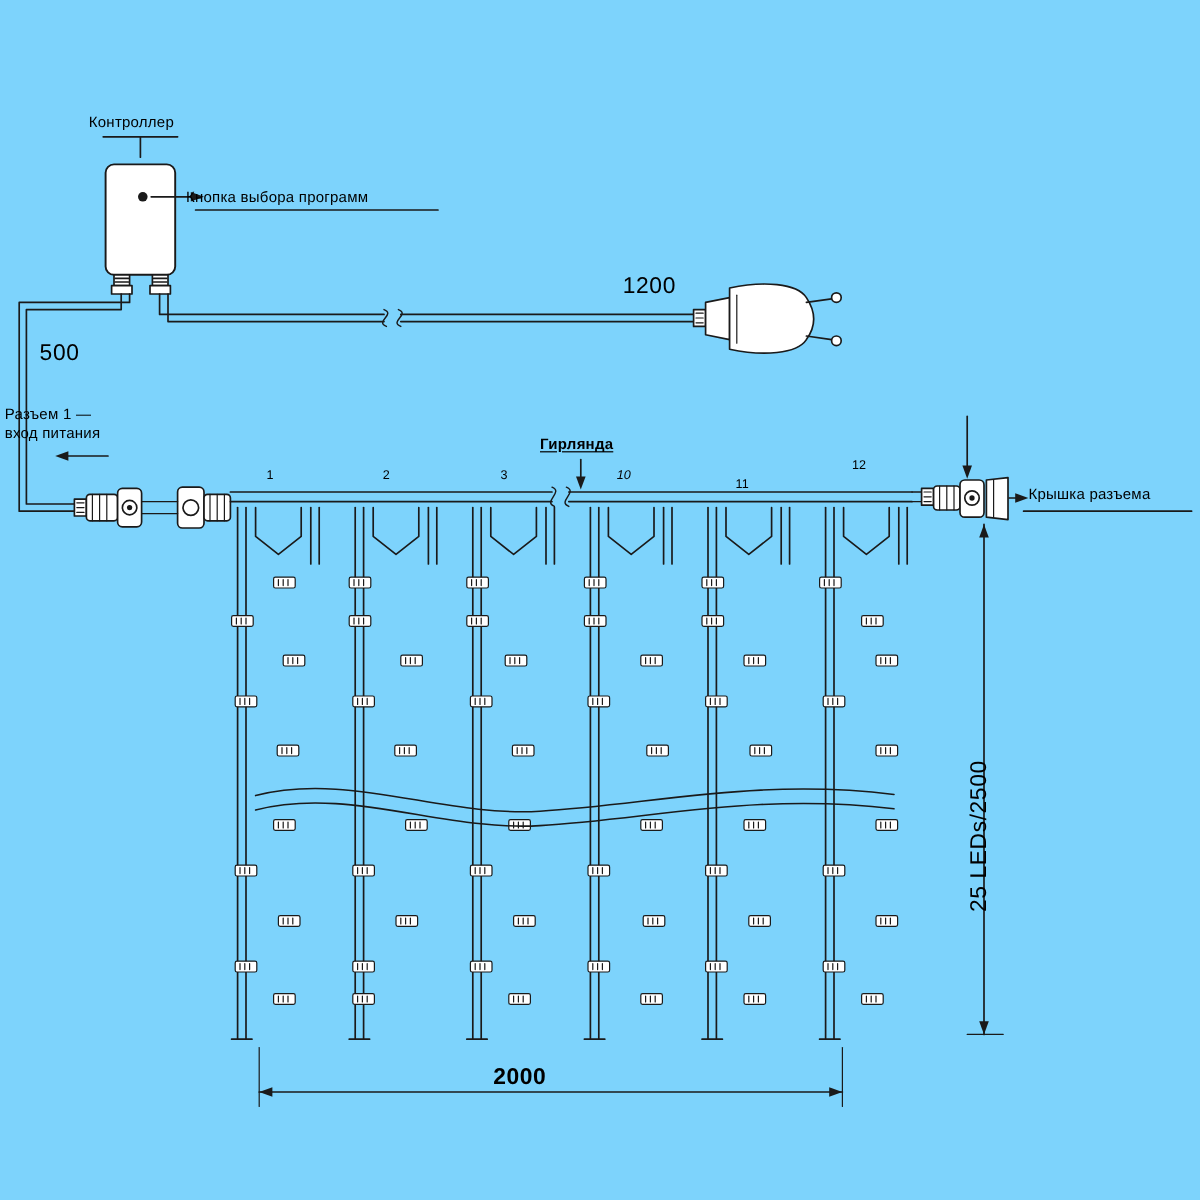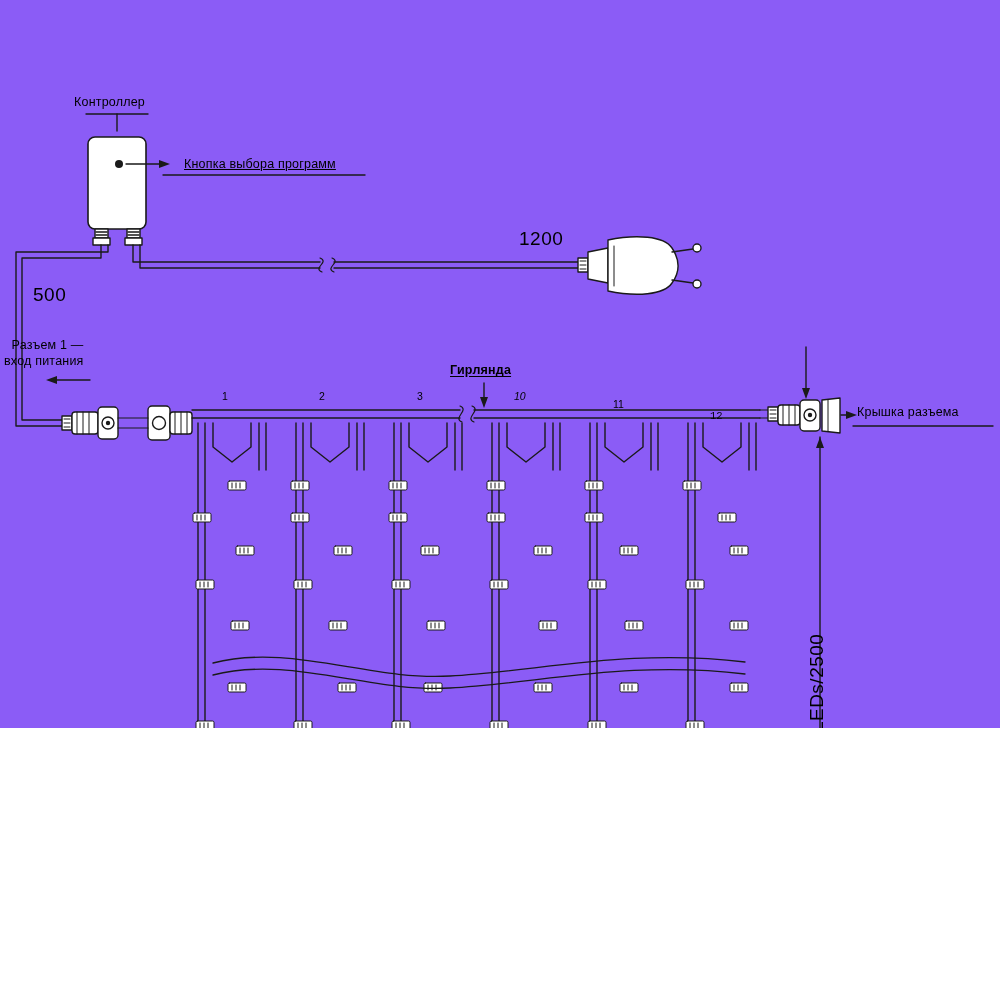--- a/index.html
+++ b/index.html
@@ -6,24 +6,23 @@
     margin: 0;
     padding: 0;
     background: #ffffff;
   }
   body {
     font-family: "Liberation Sans", sans-serif;
   }
   #stage {
     position: relative;
     width: 1000px;
-    height: 728px;
-    background: #8b5cf6;
+    height: 1000px;
+    background: #7dd3fc;
     overflow: hidden;
-    text-align: right;
   }
   svg.diagram {
     position: absolute;
     left: 0;
     top: 0;
     width: 1000px;
     height: 1000px;
   }
   .lbl {
     position: absolute;
@@ -489,21 +488,21 @@
         <path d="M702 910 l-11 -4 l0 8 z" fill="#1a1a1a" stroke="none"></path>
         <path d="M216 873 L216 922" stroke-width="1"></path>
         <path d="M702 873 L702 922" stroke-width="1"></path>
       </g>
 
     </g>
   </svg>
 
   <div class="lbl lbl-ru" style="left:74px; top:95px;">Контроллер</div>
 
-  <div class="lbl lbl-ru" style="left:184px; top:157px;text-decoration:underline;">Кнопка выбора программ</div>
+  <div class="lbl lbl-ru" style="left:155px; top:157px;">Кнопка выбора программ</div>
 
   <div class="lbl lbl-num" style="left:519px; top:227px;">1200</div>
 
   <div class="lbl lbl-num" style="left:33px; top:283px;">500</div>
 
   <div class="lbl lbl-ru" style="left:4px; top:338px;">Разъем 1 —
 вход питания</div>
 
 
   <div class="lbl lbl-ru" style="left:857px; top:405px;">Крышка разъема</div>
@@ -512,15 +511,15 @@
 
   <div class="lbl lbl-num vert" style="left:805px; top:760px;">25 LEDs/2500</div>
 
   <div class="lbl lbl-num" style="left:411px; top:886px;font-weight:bold;">2000</div>
 
   <div class="lbl lbl-small-num" style="left:222px; top:390px;">1</div>
   <div class="lbl lbl-small-num" style="left:319px; top:390px;">2</div>
   <div class="lbl lbl-small-num" style="left:417px; top:390px;">3</div>
   <div class="lbl lbl-small-num" style="left:514px; top:390px;font-style:italic;">10</div>
   <div class="lbl lbl-small-num" style="left:613px; top:398px;">11</div>
-  <div class="lbl lbl-small-num" style="left:710px; top:410px;font-family:Liberation Mono, monospace;">12</div>
+  <div class="lbl lbl-small-num" style="left:710px; top:382px;">12</div>
 
 </div>
 
 </body></html>

